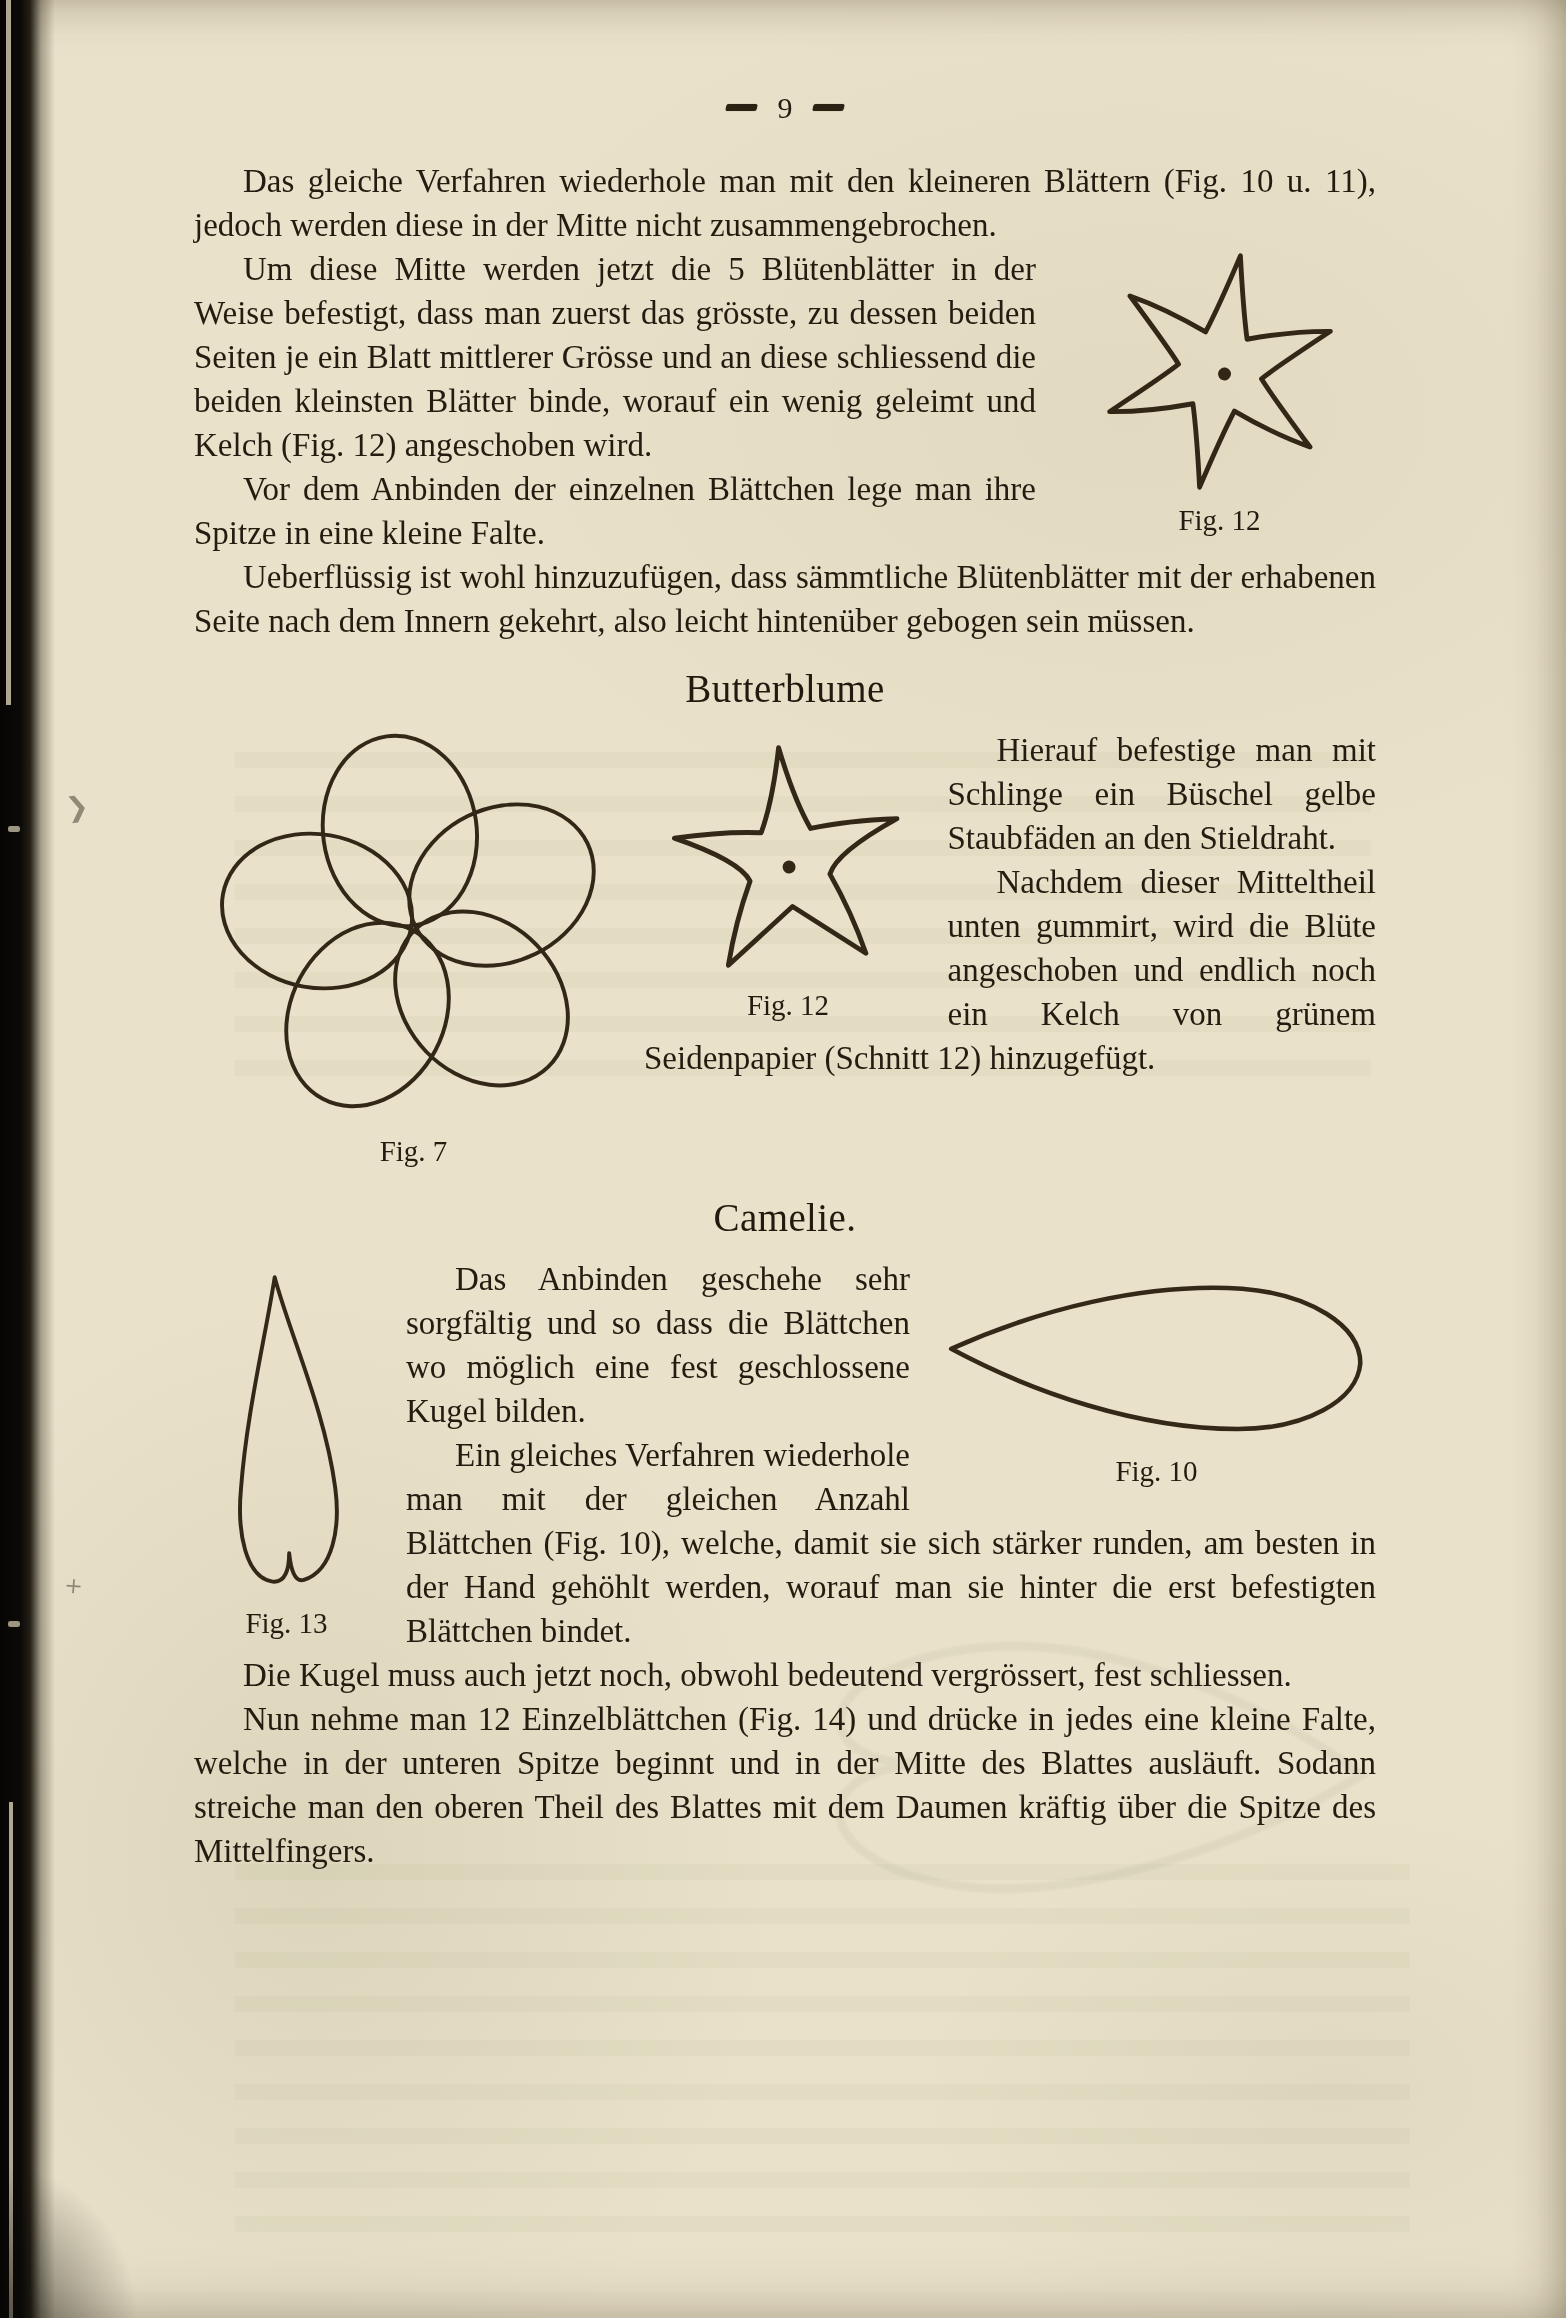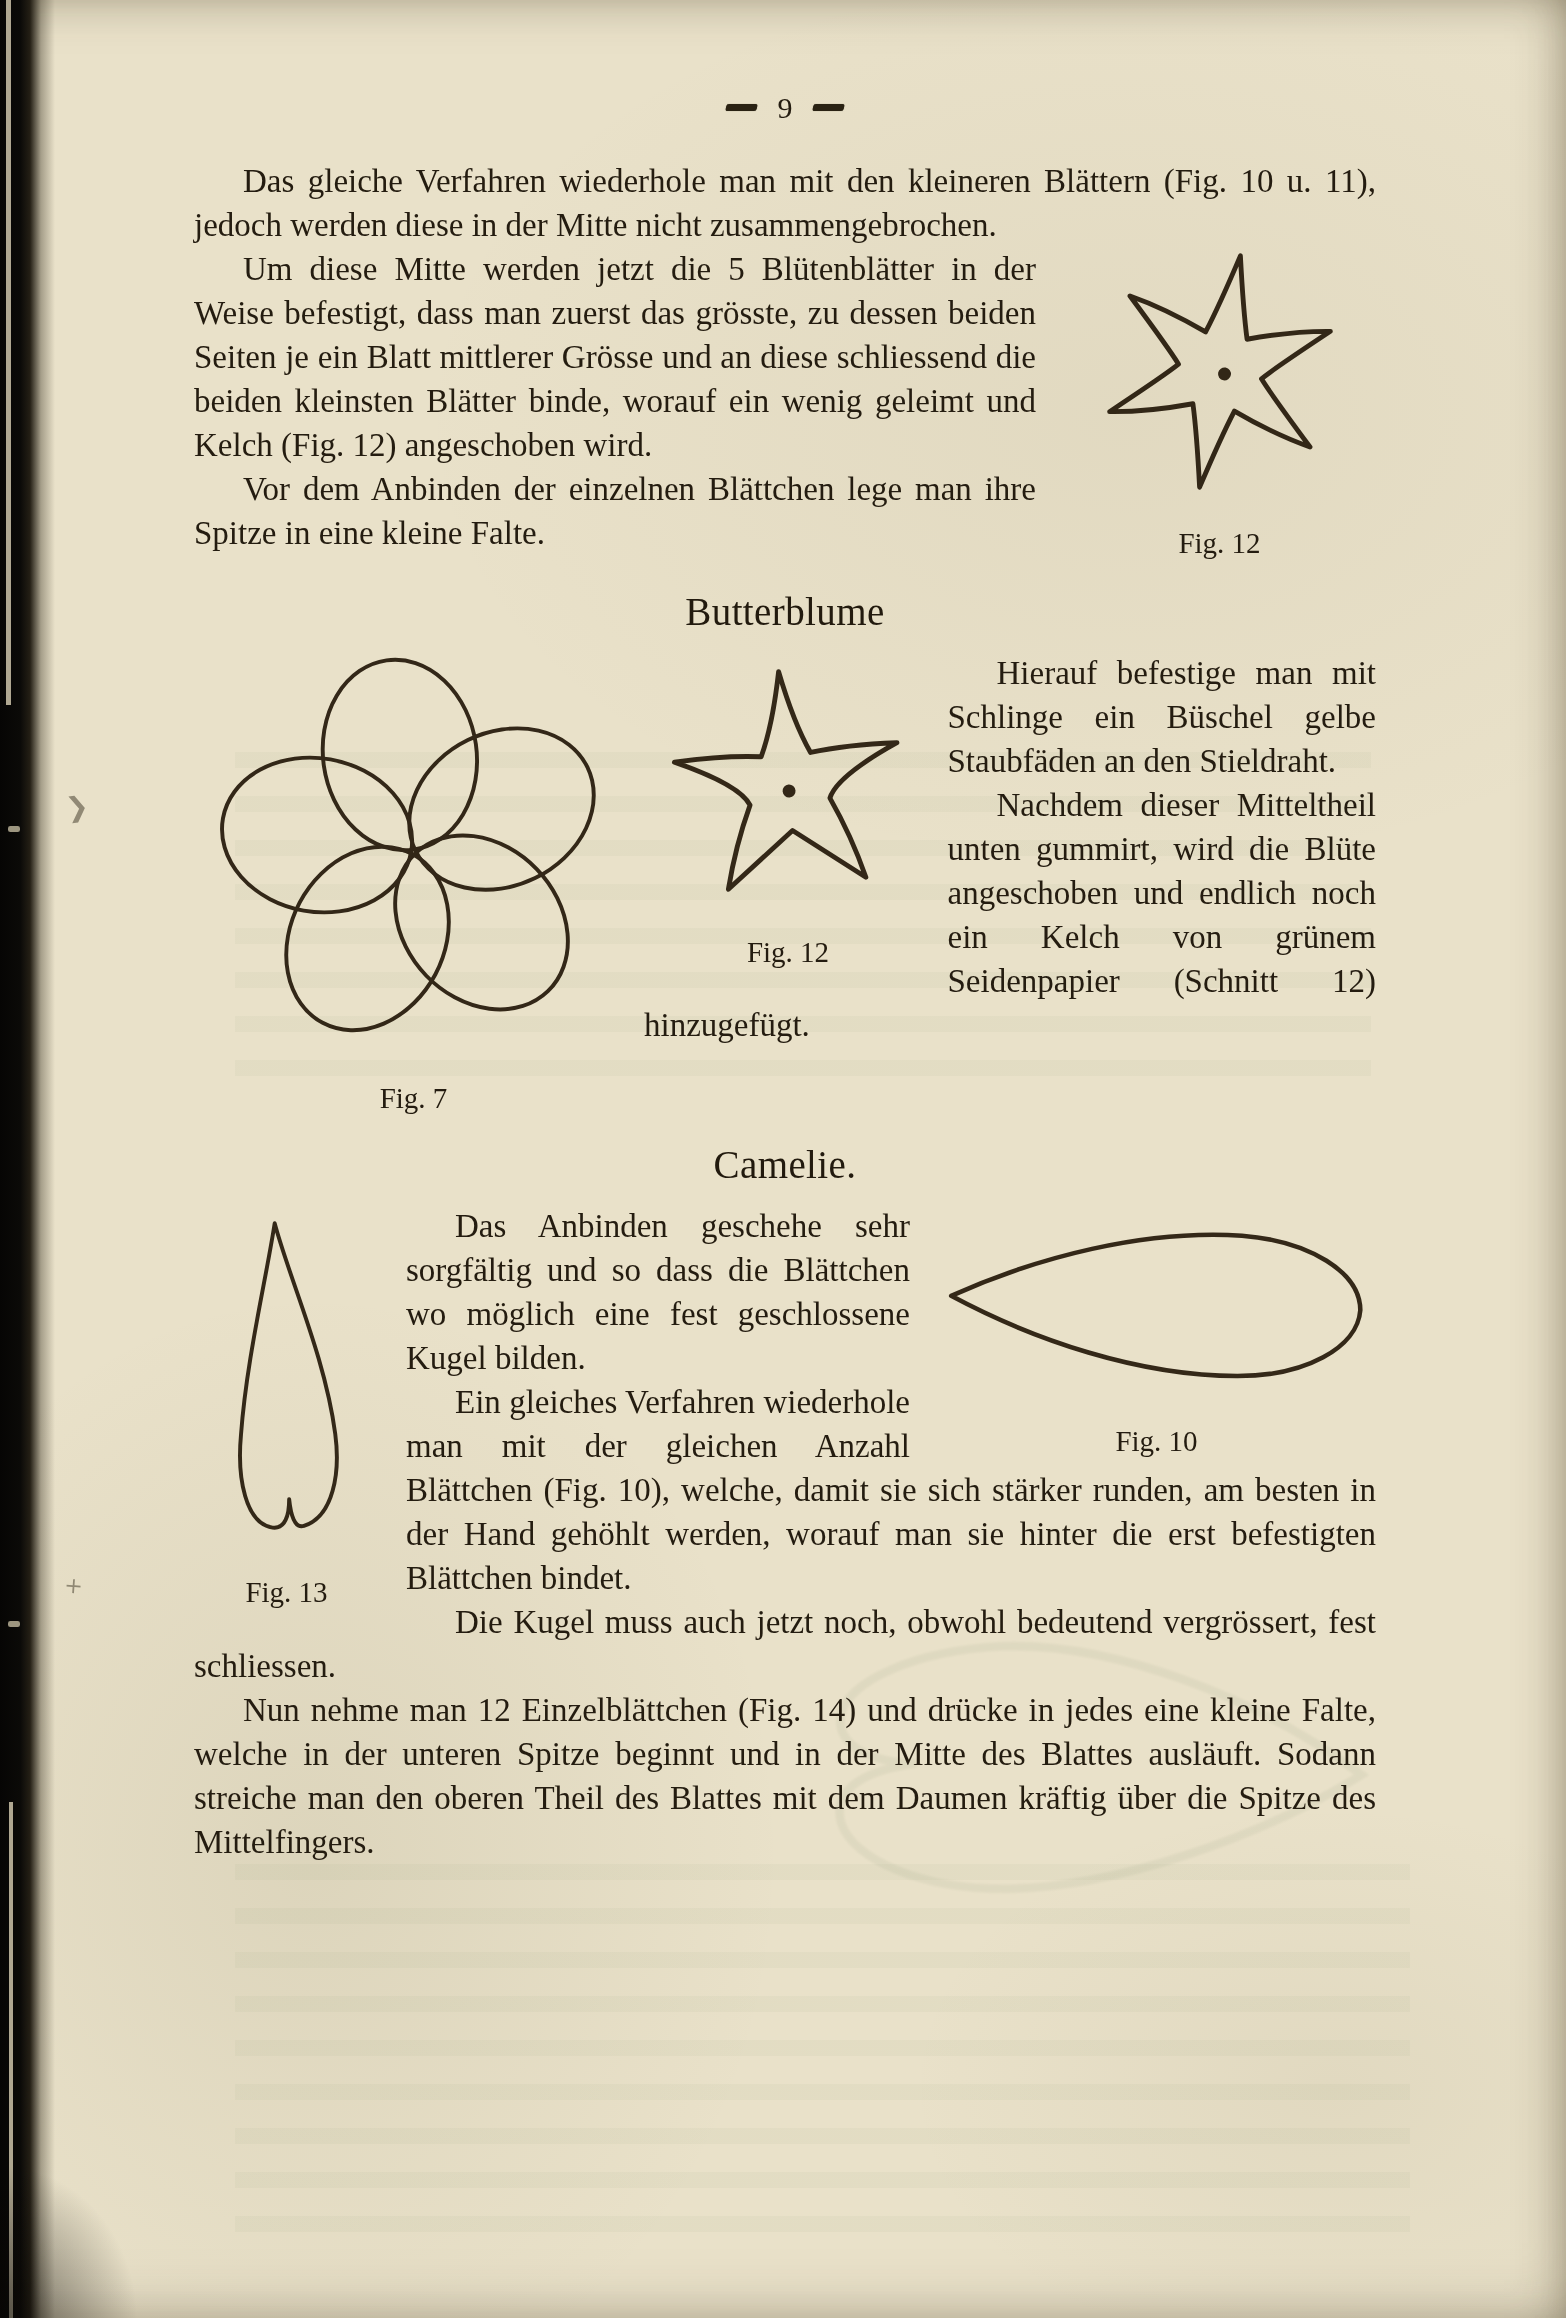--- a/index.html
+++ b/index.html
@@ -41,21 +41,21 @@
     display:flex;align-items:center;justify-content:center;gap:20.4px;
   }
   .head-dash{width:31px;height:7px;background:#2a2213;border-radius:2.3px;transform:skewX(-12deg);box-shadow:0 0 0.8px rgba(40,32,18,.6);}
   .p{margin:0;text-indent:49px;text-align:justify;}
   .flow::after{content:"";display:block;clear:both;}
   h2{
     font-size:39px;line-height:44px;font-weight:normal;letter-spacing:0.4px;
     text-align:center;margin:23.5px 0 17px 0;color:#221a0e;
   }
   figure{margin:0;}
-  .fig-caption{font-size:29px;line-height:33px;text-align:center;display:block;margin-top:23px;}
+  .fig-caption{font-size:29px;line-height:33px;text-align:center;display:block;margin-top:0;}
   .draw{stroke:#241809;fill:none;stroke-linecap:round;stroke-linejoin:round;opacity:.92;}
   .fig12top{float:right;width:313px;margin:3.1px 0 6.3px 27px;text-align:center;}
   .fig7{float:left;width:439px;margin:4.7px 11px 4.7px 0;text-align:center;}
   .fig12b{float:left;width:263px;margin:7.8px 28px 6.3px 12.5px;text-align:center;}
   .fig13{float:left;width:185px;margin:9.4px 27px 3.1px 0;text-align:center;}
   .fig10{float:right;width:439px;margin:11px 0 9.4px 27px;text-align:center;}
   .fig14{float:right;width:509px;margin:6.3px 0 7.8px 23.5px;position:relative;}
   .fig14 .fig-caption{
     position:absolute;left:56%;top:46%;margin:0;white-space:nowrap;
   }
@@ -106,20 +106,21 @@
             <path d="M160 5 Q175 70 186 105 Q240 85 285.6 77.5 Q225 135 212 150 Q225 165 285.6 222.5 Q240 215 186 195 Q175 230 160 295 Q145 230 134 195 Q80 215 34.4 222.5 Q95 165 108 150 Q95 135 34.4 77.5 Q80 85 134 105 Q145 70 160 5 Z"></path>
             <circle cx="166" cy="152" r="8" fill="#241809" stroke="none"></circle>
           </g>
         </svg>
         <figcaption class="fig-caption">Fig. 12</figcaption>
       </figure>
       <p class="p">Um diese Mitte werden jetzt die 5 Blütenblätter in der Weise befestigt, dass man zuerst das grösste, zu dessen beiden Seiten je ein Blatt mittlerer Grösse und an diese schliessend die beiden kleinsten Blätter binde, worauf ein wenig geleimt und Kelch (Fig. 12) angeschoben wird.</p>
       <p class="p">Vor dem Anbinden der einzelnen Blättchen lege man ihre Spitze in eine kleine Falte.</p>
     </div>
 
+    <p class="p">Ueberflüssig ist wohl hinzuzufügen, dass sämmtliche Blütenblätter mit der erhabenen Seite nach dem Innern gekehrt, also leicht hintenüber gebogen sein müssen.</p>
 
     <h2>Butterblume</h2>
 
     <div class="flow">
       <figure class="fig7">
         <svg width="423" height="392" viewBox="0 0 540 500">
           <g class="draw" stroke-width="5" transform="rotate(-8 270 250)">
             <ellipse cx="270" cy="125" rx="98" ry="122"></ellipse>
             <ellipse cx="270" cy="125" rx="98" ry="122" transform="rotate(72 270 250)"></ellipse>
             <ellipse cx="270" cy="125" rx="98" ry="122" transform="rotate(144 270 250)"></ellipse>

